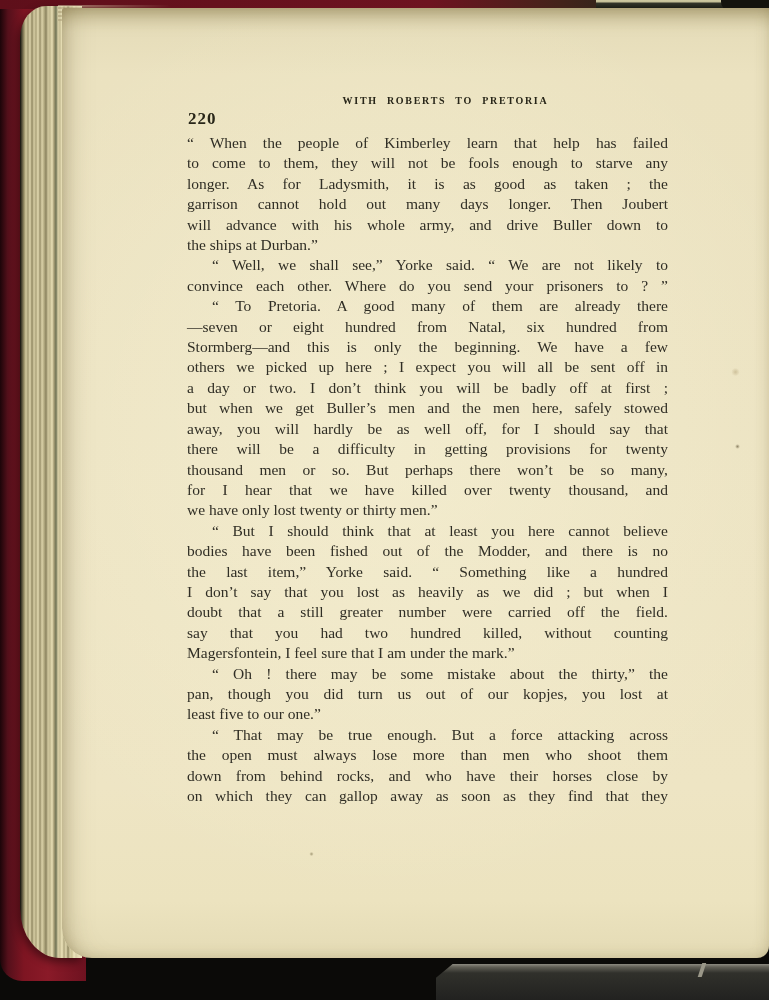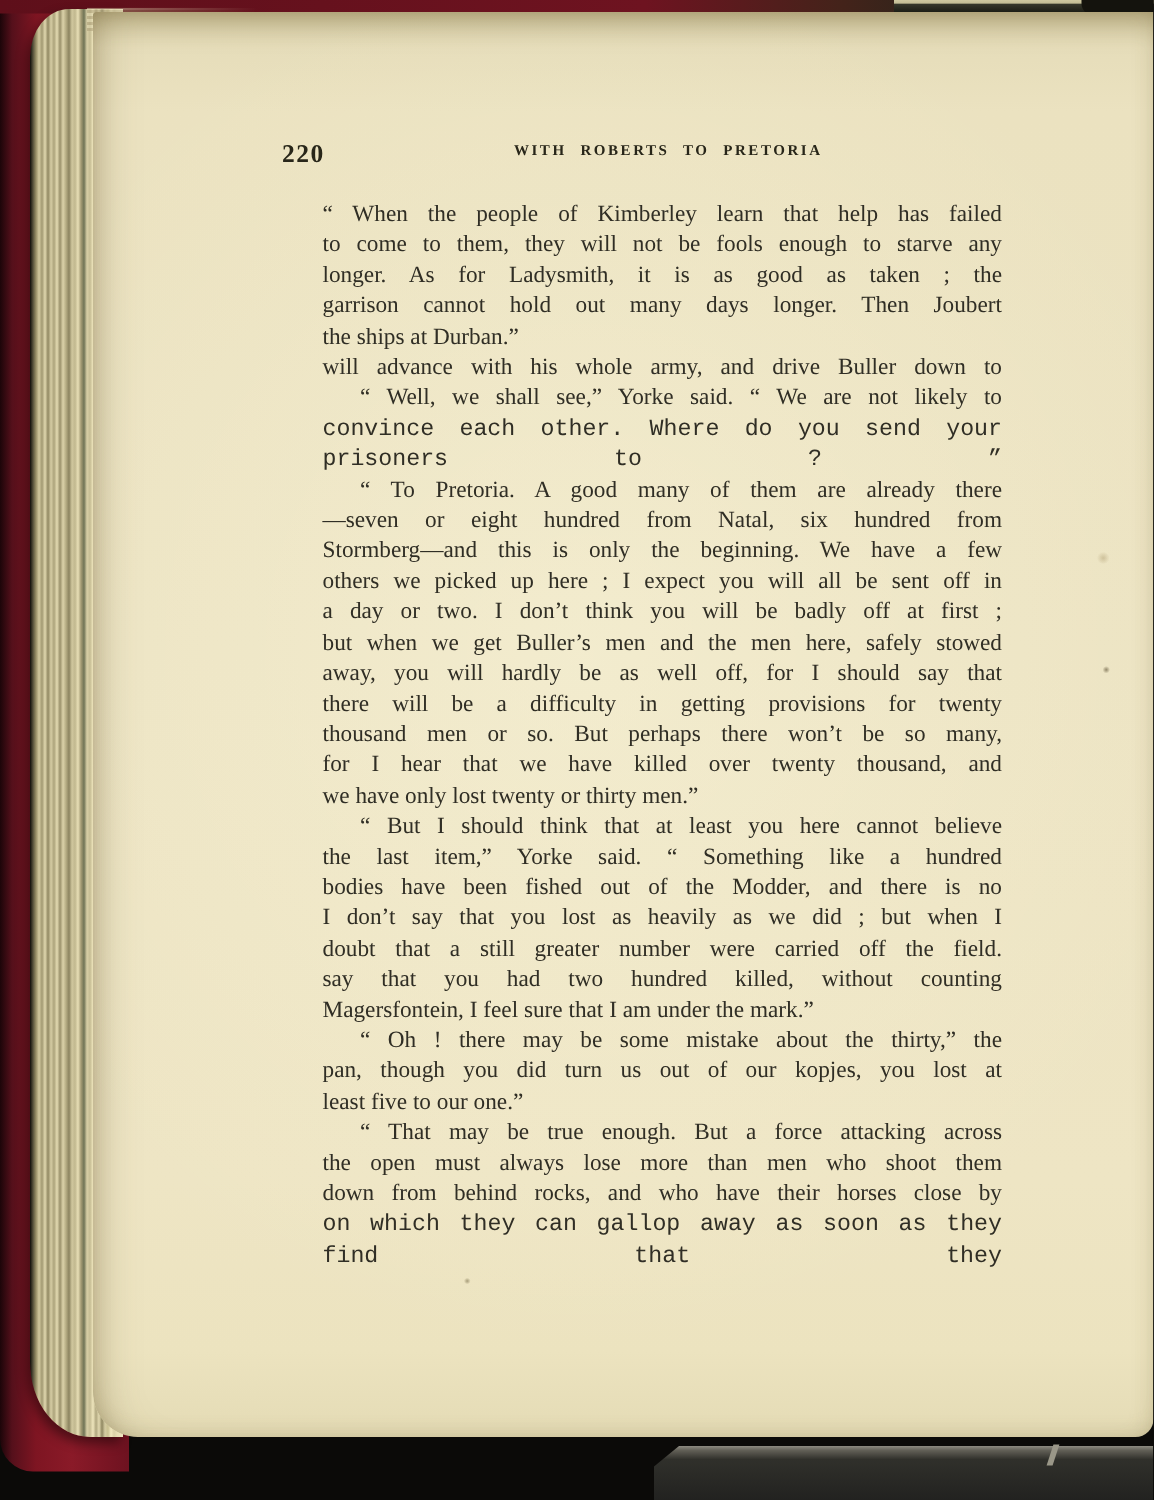--- a/index.html
+++ b/index.html
@@ -83,35 +83,35 @@
   .spot3 { left: 731px; top: 368px; width: 9px; height: 8px;
            background: radial-gradient(circle, rgba(150,128,80,0.35), rgba(150,128,80,0) 70%); }
 
   
   .content {
     position: absolute; left: 125px; top: 85px; width: 481px;
     color: #302e25;
   }
   .page-header { position: relative; height: 21px; margin-bottom: 19px; }
   .page-number {
-    position: absolute; left: 1px; top: 0;
+    position: absolute; left: 1px; top: 16px;
     font-size: 17px; font-weight: 700; letter-spacing: 1px; color: #282619;
   }
   .running-title {
     position: absolute; left: calc(50% + 18px); top: 2px;
     transform: translateX(-50%);
     font-size: 10px; font-weight: 700;
     letter-spacing: 1.7px; word-spacing: 5px;
     white-space: nowrap; color: #282619;
   }
 
-  .page-text { font-size: 15.5px; line-height: 20.4px; margin-left: 28px; }
+  .page-text { font-size: 15.5px; line-height: 20.4px; }
   .line { text-align: justify; text-align-last: justify; }
   .para .line.last { text-align-last: left; }
-  .para.continues .line.last { text-align-last: justify; font-family: Liberation Mono, monospace; }
+  .para.continues .line.last { text-align-last: justify; }
   .para.indent .line:first-child { text-indent: 25px; }
 
   
   .cradle {
     position: absolute; left: 436px; top: 964px;
     width: 333px; height: 36px;
     background: linear-gradient(180deg, #8d8b81 0px, #615f56 3px, #30302b 9px, #222220 36px);
     clip-path: polygon(0% 38%, 5% 0%, 100% 0%, 100% 100%, 0% 100%);
   }
   .cradle-tick {
@@ -136,44 +136,44 @@
     <div class="page-header">
       <span class="page-number">220</span>
       <span class="running-title">WITH ROBERTS TO PRETORIA</span>
     </div>
     <div class="page-text">
         <div class="para">
           <div class="line">“ When the people of Kimberley learn that help has failed</div>
           <div class="line">to come to them, they will not be fools enough to starve any</div>
           <div class="line">longer. As for Ladysmith, it is as good as taken ; the</div>
           <div class="line">garrison cannot hold out many days longer. Then Joubert</div>
+          <div class="line">will advance with his whole army, and drive Buller down to</div>
           <div class="line last">the ships at Durban.”</div>
-          <div class="line">will advance with his whole army, and drive Buller down to</div>
         </div>
         <div class="para indent continues">
           <div class="line">“ Well, we shall see,” Yorke said. “ We are not likely to</div>
           <div class="line last">convince each other. Where do you send your prisoners to ? ”</div>
         </div>
         <div class="para indent">
           <div class="line">“ To Pretoria. A good many of them are already there</div>
           <div class="line">—seven or eight hundred from Natal, six hundred from</div>
           <div class="line">Stormberg—and this is only the beginning. We have a few</div>
           <div class="line">others we picked up here ; I expect you will all be sent off in</div>
           <div class="line">a day or two. I don’t think you will be badly off at first ;</div>
           <div class="line">but when we get Buller’s men and the men here, safely stowed</div>
           <div class="line">away, you will hardly be as well off, for I should say that</div>
           <div class="line">there will be a difficulty in getting provisions for twenty</div>
           <div class="line">thousand men or so. But perhaps there won’t be so many,</div>
           <div class="line">for I hear that we have killed over twenty thousand, and</div>
           <div class="line last">we have only lost twenty or thirty men.”</div>
         </div>
         <div class="para indent">
           <div class="line">“ But I should think that at least you here cannot believe</div>
+          <div class="line">bodies have been fished out of the Modder, and there is no</div>
           <div class="line">the last item,” Yorke said. “ Something like a hundred</div>
-          <div class="line">bodies have been fished out of the Modder, and there is no</div>
           <div class="line">I don’t say that you lost as heavily as we did ; but when I</div>
           <div class="line">doubt that a still greater number were carried off the field.</div>
           <div class="line">say that you had two hundred killed, without counting</div>
           <div class="line last">Magersfontein, I feel sure that I am under the mark.”</div>
         </div>
         <div class="para indent">
           <div class="line">“ Oh ! there may be some mistake about the thirty,” the</div>
           <div class="line">pan, though you did turn us out of our kopjes, you lost at</div>
           <div class="line last">least five to our one.”</div>
         </div>

